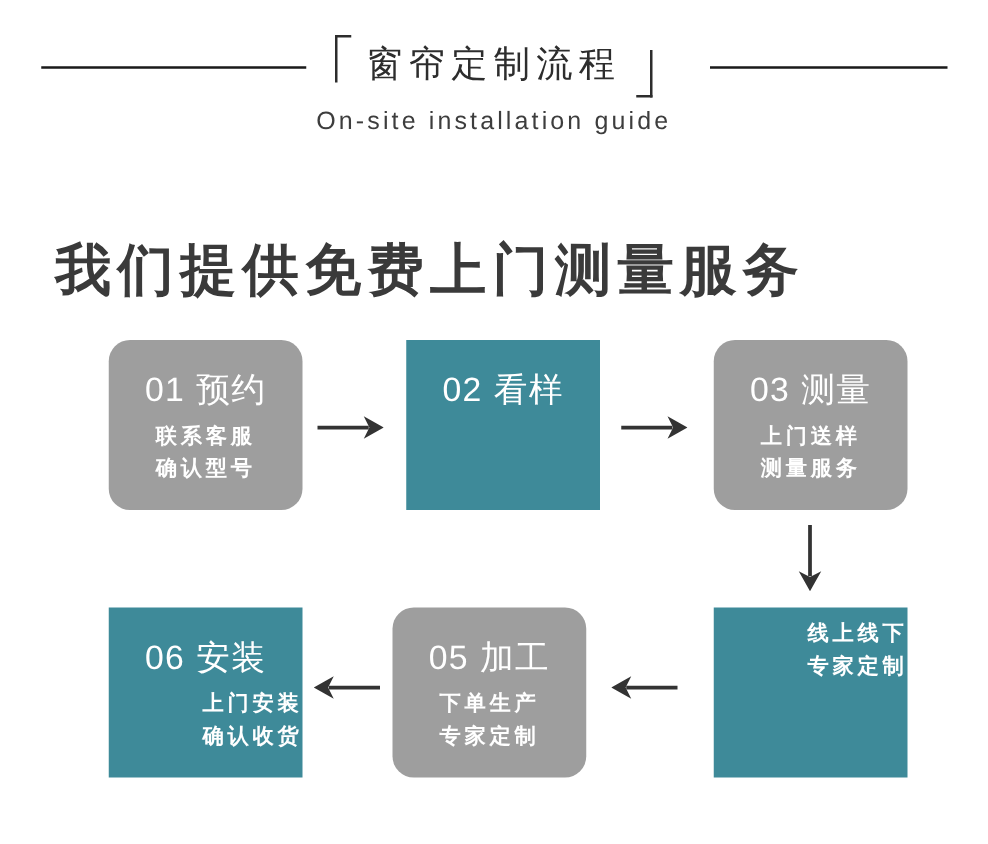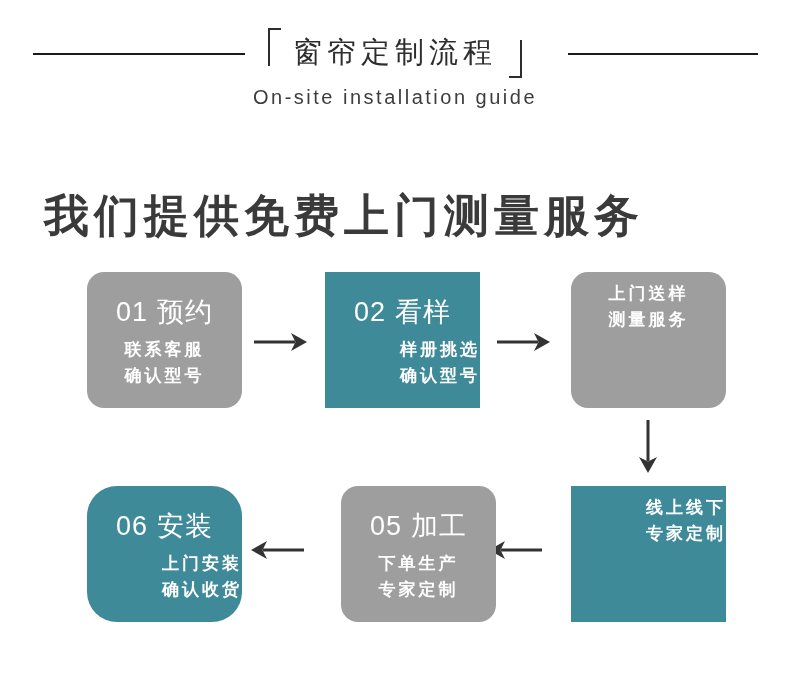--- a/index.html
+++ b/index.html
@@ -148,34 +148,34 @@
       <line x1="1" y1="10" x2="42" y2="10" stroke="currentColor" stroke-width="3"></line>
       <path d="M38 1 L54 10 L38 19 L42.5 10 Z" fill="currentColor"></path>
     </svg>
   </div>
 
   <div class="step-box teal" style="left:325px; top:272px;">
     <div class="step-title">
       <span>02</span>
       <span>看样</span>
     </div>
-    <div class="step-sub">
-      <div>样册挑选</div>
-      <div>确认型号</div>
-    </div>
   </div>
 
   <div class="arrow" style="left:496px; top:332px;">
     <svg width="54" height="20" viewBox="0 0 54 20">
       <line x1="1" y1="10" x2="42" y2="10" stroke="currentColor" stroke-width="3"></line>
       <path d="M38 1 L54 10 L38 19 L42.5 10 Z" fill="currentColor"></path>
     </svg>
   </div>
 
   <div class="step-box gray" style="left:571px; top:272px;">
+    <div class="step-title">
+      <span>03</span>
+      <span>测量</span>
+    </div>
     <div class="step-sub">
       <div>上门送样</div>
       <div>测量服务</div>
     </div>
   </div>
 
   <div class="arrow" style="left:638px; top:419px;">
     <svg width="20" height="54" viewBox="0 0 20 54">
       <line x1="10" y1="1" x2="10" y2="42" stroke="currentColor" stroke-width="3"></line>
       <path d="M1 38 L10 54 L19 38 L10 42.5 Z" fill="currentColor"></path>
@@ -189,39 +189,39 @@
     </div>
   </div>
 
   <div class="arrow" style="left:489px; top:540px;">
     <svg width="54" height="20" viewBox="0 0 54 20">
       <line x1="12" y1="10" x2="53" y2="10" stroke="currentColor" stroke-width="3"></line>
       <path d="M16 1 L0 10 L16 19 L11.5 10 Z" fill="currentColor"></path>
     </svg>
   </div>
 
-  <div class="step-box gray" style="left:341px; top:486px;">
+  <div class="step-box gray" style="left:314px; top:486px;">
     <div class="step-title">
       <span>05</span>
       <span>加工</span>
     </div>
     <div class="step-sub">
       <div>下单生产</div>
       <div>专家定制</div>
     </div>
   </div>
 
   <div class="arrow" style="left:251px; top:540px;">
     <svg width="54" height="20" viewBox="0 0 54 20">
       <line x1="12" y1="10" x2="53" y2="10" stroke="currentColor" stroke-width="3"></line>
       <path d="M16 1 L0 10 L16 19 L11.5 10 Z" fill="currentColor"></path>
     </svg>
   </div>
 
-  <div class="step-box teal" style="left:87px; top:486px;border-radius:30px;">
+  <div class="step-box teal" style="left:87px; top:486px;">
     <div class="step-title">
       <span>06</span>
       <span>安装</span>
     </div>
     <div class="step-sub">
       <div>上门安装</div>
       <div>确认收货</div>
     </div>
   </div>
 

